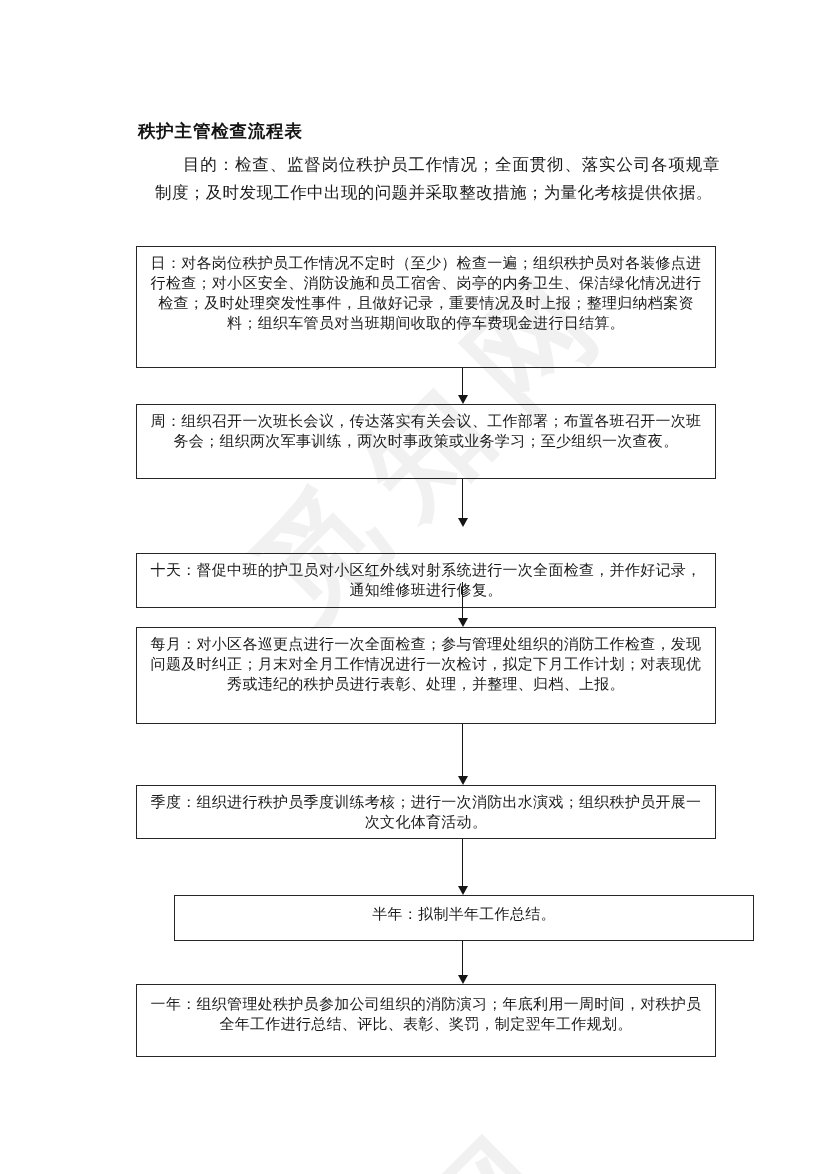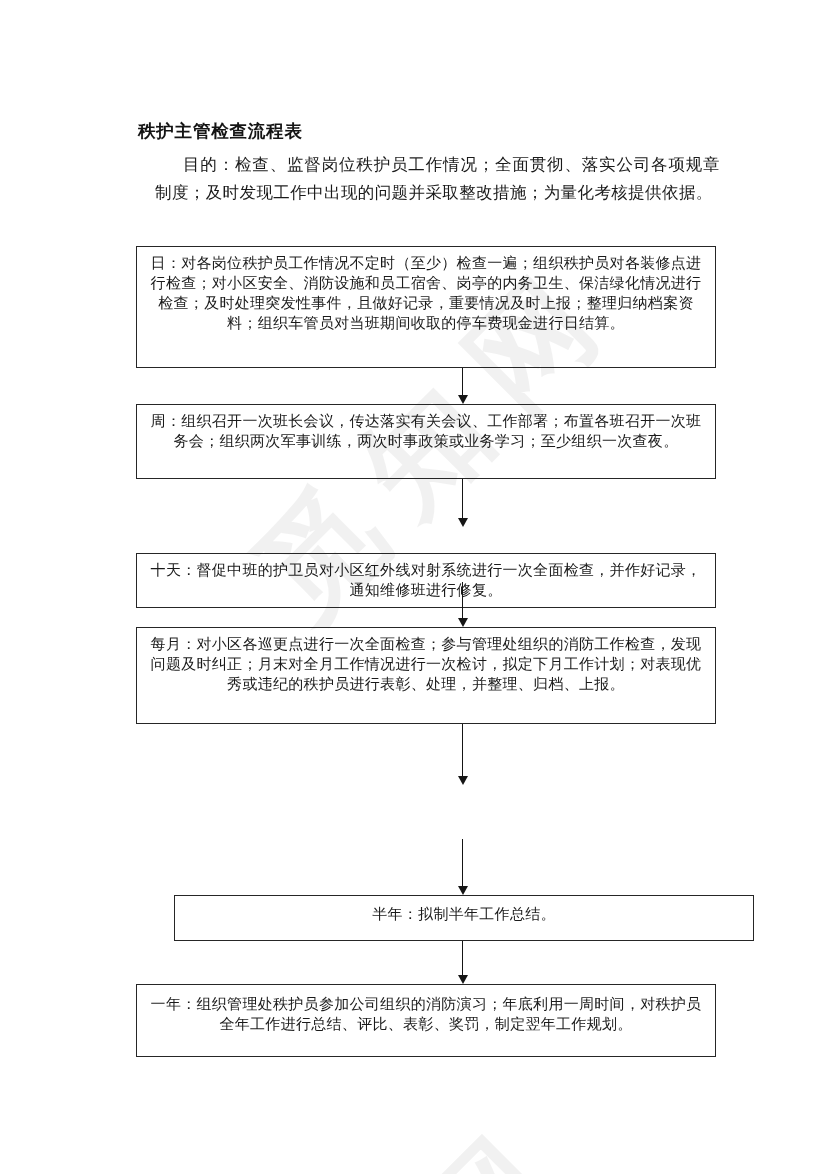--- a/index.html
+++ b/index.html
@@ -127,20 +127,21 @@
       <span class="arrow-head"></span>
     </div>
 
   <div class="flow-box box-monthly"><span>每月：</span><span>对小区各巡更点进行一次全面检查；参与管理处组织的消防工作检查，发现问题及时纠正；月末对全月工作情况进行一次检讨，拟定下月工作计划；对表现优秀或违纪的秩护员进行表彰、处理，并整理、归档、上报。</span></div>
 
   <div class="flow-arrow arrow-4">
       <span class="arrow-line"></span>
       <span class="arrow-head"></span>
     </div>
 
+  <div class="flow-box box-quarter"><span>季度：</span><span>组织进行秩护员季度训练考核；进行一次消防出水演戏；组织秩护员开展一次文化体育活动。</span></div>
 
   <div class="flow-arrow arrow-5">
       <span class="arrow-line"></span>
       <span class="arrow-head"></span>
     </div>
 
   <div class="flow-box box-halfyear"><span>半年：</span><span>拟制半年工作总结。</span></div>
 
   <div class="flow-arrow arrow-6">
       <span class="arrow-line"></span>

